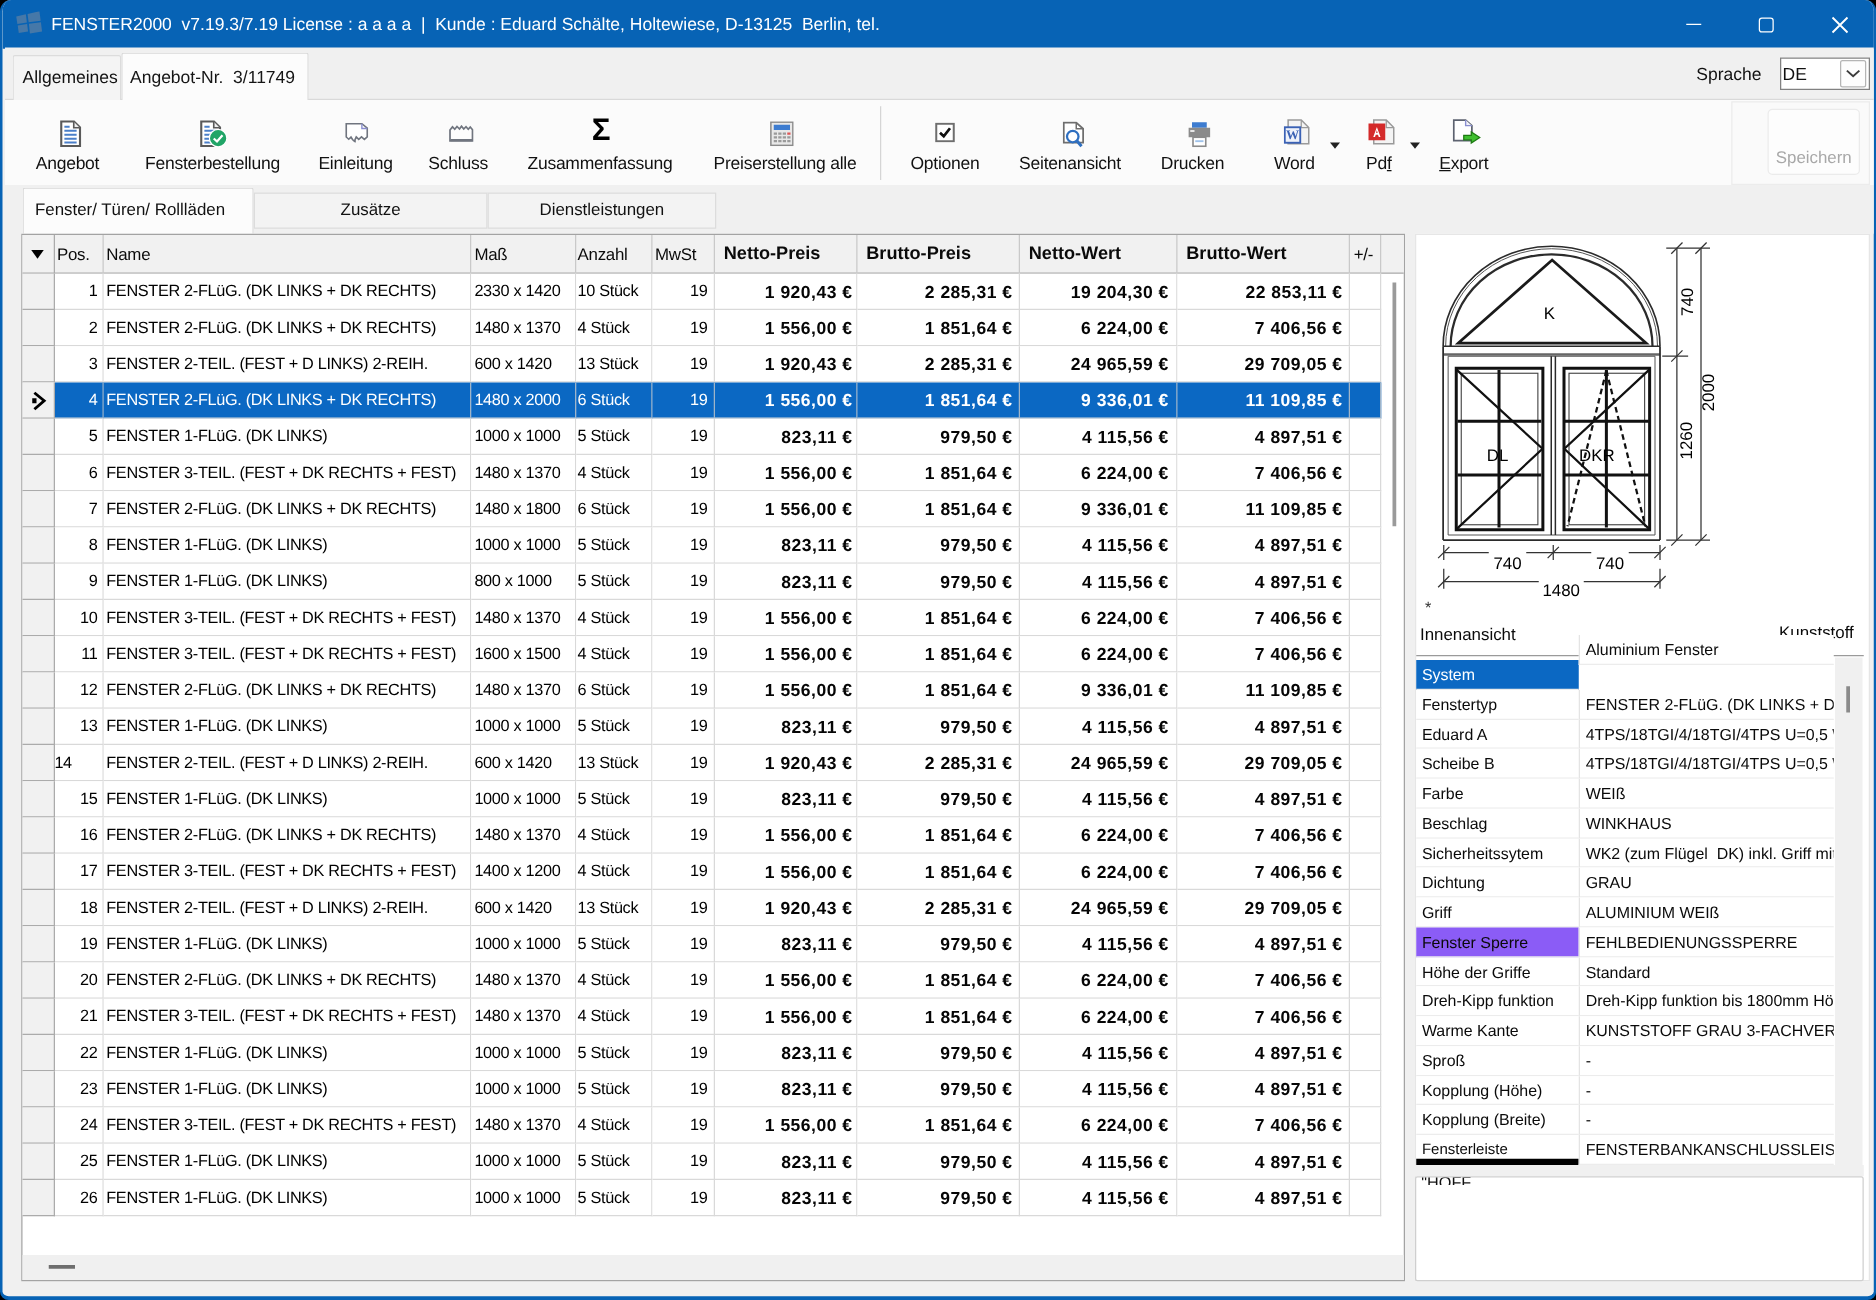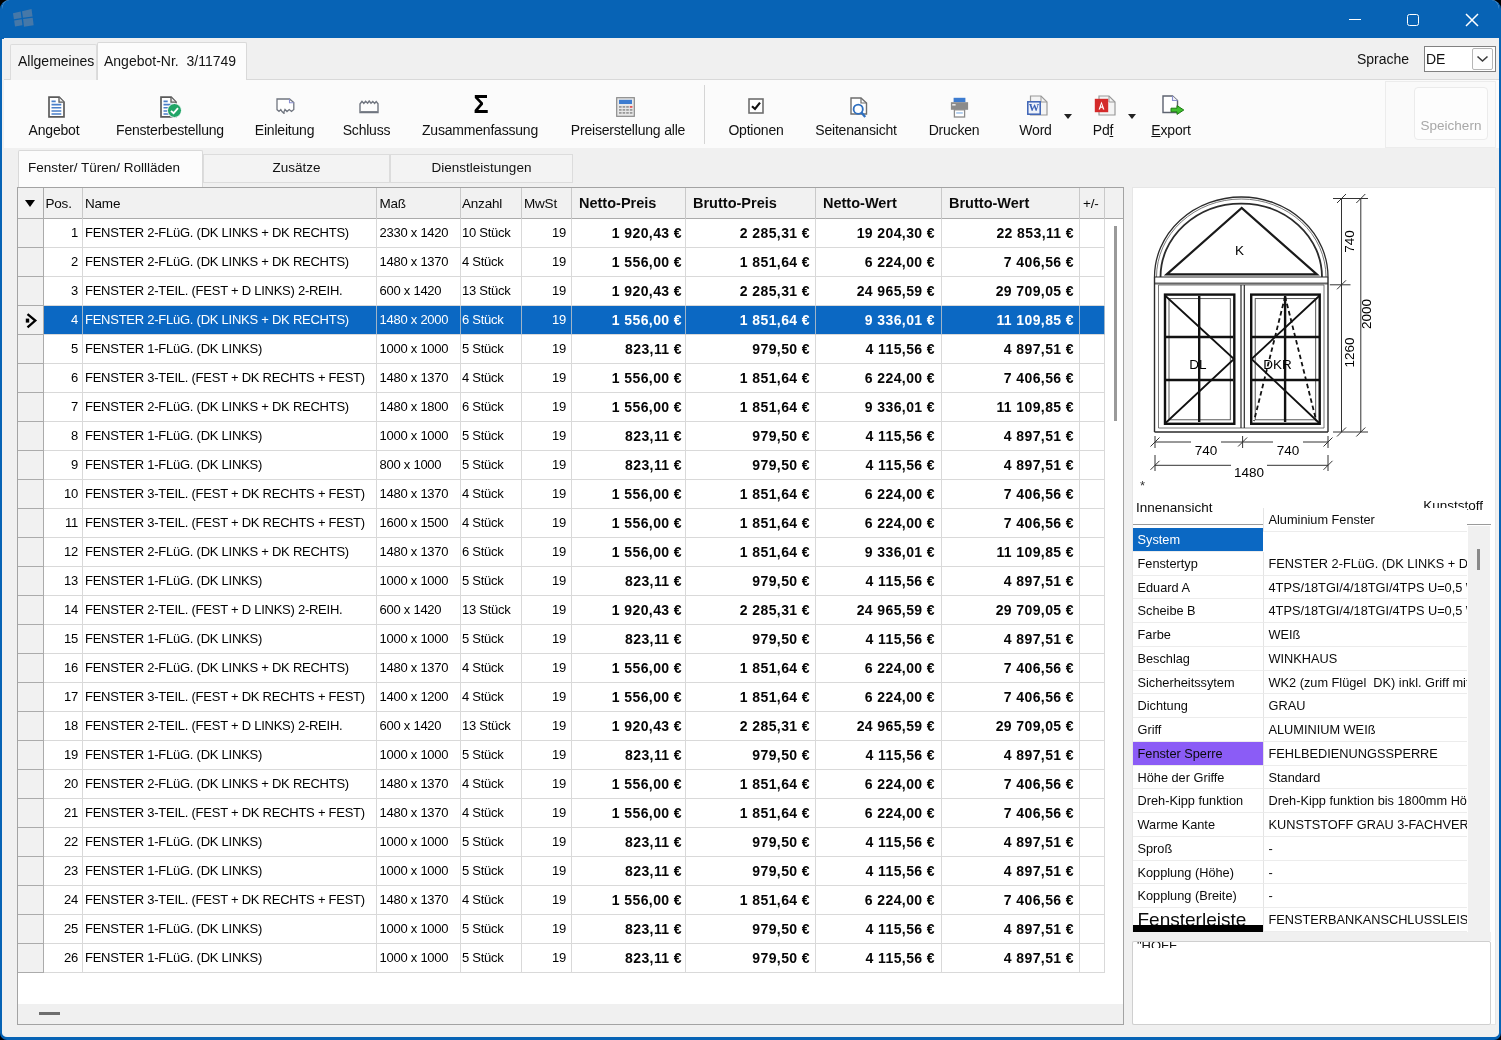--- a/index.html
+++ b/index.html
@@ -13,20 +13,21 @@
 
 <div class="a" style="left:0;top:0;width:1501px;height:39px;background:#0763b5"></div>
 <svg class="a" style="left:10px;top:9px" width="22" height="20" viewBox="0 0 22 20">
 <g fill="#4678a8" transform="rotate(-4 11 10)">
 <path d="M1.4 3.6 L9.2 2.3 L9.6 8.9 L1.9 9.6 Z"></path>
 <path d="M10.6 2.1 L20.2 0.6 L20.7 8.2 L11.0 8.8 Z"></path>
 <path d="M2.1 10.8 L9.7 10.2 L10.0 16.2 L2.5 16.9 Z"></path>
 <path d="M11.1 10.1 L20.8 9.4 L21.2 17.0 L11.4 17.9 Z"></path>
 </g>
     </svg>
+<div class="a tl" style="left:39px;top:0;height:38px;line-height:38px;color:#fff;font-size:14px;letter-spacing:0px">FENSTER2000&nbsp; v7.19.3/7.19 License : a a a a &nbsp;|&nbsp; Kunde : Eduard Schälte, Holtewiese, D-13125 &nbsp;Berlin, tel.</div>
 <div class="a" style="left:1347px;top:18.5px;width:12px;height:1.6px;background:#fff"></div>
 <div class="a" style="left:1404.5px;top:14px;width:12px;height:12px;border:1.6px solid #fff;border-radius:2.5px"></div>
 <svg class="a" style="left:1463px;top:13px" width="14" height="14" viewBox="0 0 14 14">
 <path d="M1 1 L13 13 M13 1 L1 13" stroke="#fff" stroke-width="1.5"></path>
     </svg>
 <div class="a" style="left:2px;top:38px;width:1497px;height:42px;background:#f0f0f0;border-bottom:1px solid #d9d9d9"></div>
 <div class="a" style="left:8px;top:44px;width:87px;height:36px;background:#f4f4f4;border:1px solid #dcdcdc;border-bottom:none;border-radius:2px 2px 0 0"></div>
 <div class="a tl" style="left:16px;top:44px;width:79px;height:35px;line-height:35px;font-size:14px;color:#111">Allgemeines</div>
 <div class="a" style="left:95px;top:42px;width:150px;height:39px;background:#fcfcfc;border:1px solid #d9d9d9;border-bottom:none;border-radius:2px 2px 0 0"></div>
 <div class="a tl" style="left:102px;top:42px;height:38px;line-height:38px;font-size:14px;color:#151515">Angebot-Nr.&nbsp; 3/11749</div>
@@ -293,21 +294,21 @@
 <div class="a tl" style="left:81px;top:567px;width:294px;height:29px;line-height:28px;padding-left:2px;text-align:left;font-size:13px;letter-spacing:-0.25px;font-weight:normal;color:#000;background:#fff;border-right:1px solid #d9d9d9;border-bottom:1px solid #d9d9d9;overflow:hidden">FENSTER 1-FLüG. (DK LINKS)</div>
 <div class="a tl" style="left:375px;top:567px;width:84px;height:29px;line-height:28px;padding-left:2.5px;text-align:left;font-size:13px;letter-spacing:-0.25px;font-weight:normal;color:#000;background:#fff;border-right:1px solid #d9d9d9;border-bottom:1px solid #d9d9d9;overflow:hidden">1000 x 1000</div>
 <div class="a tl" style="left:459px;top:567px;width:61px;height:29px;line-height:28px;padding-left:1px;text-align:left;font-size:13px;letter-spacing:-0.25px;font-weight:normal;color:#000;background:#fff;border-right:1px solid #d9d9d9;border-bottom:1px solid #d9d9d9;overflow:hidden">5 Stück</div>
 <div class="a tl" style="left:520px;top:567px;width:50px;height:29px;line-height:28px;padding-right:5px;text-align:right;font-size:13px;letter-spacing:-0.25px;font-weight:normal;color:#000;background:#fff;border-right:1px solid #d9d9d9;border-bottom:1px solid #d9d9d9;overflow:hidden">19</div>
 <div class="a tl" style="left:570px;top:567px;width:114px;height:29px;line-height:28px;padding-right:3px;text-align:right;font-size:14px;letter-spacing:0.4px;font-weight:bold;color:#050505;background:#fff;border-right:1px solid #d9d9d9;border-bottom:1px solid #d9d9d9;overflow:hidden">823,11 €</div>
 <div class="a tl" style="left:684px;top:567px;width:130px;height:29px;line-height:28px;padding-right:5px;text-align:right;font-size:14px;letter-spacing:0.4px;font-weight:bold;color:#050505;background:#fff;border-right:1px solid #d9d9d9;border-bottom:1px solid #d9d9d9;overflow:hidden">979,50 €</div>
 <div class="a tl" style="left:814px;top:567px;width:126px;height:29px;line-height:28px;padding-right:6px;text-align:right;font-size:14px;letter-spacing:0.4px;font-weight:bold;color:#050505;background:#fff;border-right:1px solid #d9d9d9;border-bottom:1px solid #d9d9d9;overflow:hidden">4 115,56 €</div>
 <div class="a tl" style="left:940px;top:567px;width:138px;height:29px;line-height:28px;padding-right:5px;text-align:right;font-size:14px;letter-spacing:0.4px;font-weight:bold;color:#050505;background:#fff;border-right:1px solid #d9d9d9;border-bottom:1px solid #d9d9d9;overflow:hidden">4 897,51 €</div>
 <div class="a tl" style="left:1078px;top:567px;width:25px;height:29px;line-height:28px;padding-left:2px;text-align:left;font-size:13px;letter-spacing:-0.25px;font-weight:normal;color:#000;background:#fff;border-right:1px solid #d9d9d9;border-bottom:1px solid #d9d9d9;overflow:hidden"></div>
 <div class="a" style="left:16px;top:596px;width:25.5px;height:29px;background:#f1f1f1;border-right:1px solid #ababab;border-bottom:1px solid #ababab"></div>
-<div class="a tl" style="left:41.5px;top:596px;width:39.5px;height:29px;line-height:28px;padding-right:4px;text-align:right;font-size:13px;letter-spacing:-0.25px;font-weight:normal;color:#000;background:#fff;border-right:1px solid #d9d9d9;border-bottom:1px solid #d9d9d9;overflow:hidden">14</div>
+<div class="a tl" style="left:41.5px;top:596px;width:39.5px;height:29px;line-height:28px;padding-right:4px;font-size:13px;letter-spacing:-0.25px;font-weight:normal;color:#000;background:#fff;border-right:1px solid #d9d9d9;border-bottom:1px solid #d9d9d9;overflow:hidden">14</div>
 <div class="a tl" style="left:81px;top:596px;width:294px;height:29px;line-height:28px;padding-left:2px;text-align:left;font-size:13px;letter-spacing:-0.25px;font-weight:normal;color:#000;background:#fff;border-right:1px solid #d9d9d9;border-bottom:1px solid #d9d9d9;overflow:hidden">FENSTER 2-TEIL. (FEST + D LINKS) 2-REIH.</div>
 <div class="a tl" style="left:375px;top:596px;width:84px;height:29px;line-height:28px;padding-left:2.5px;text-align:left;font-size:13px;letter-spacing:-0.25px;font-weight:normal;color:#000;background:#fff;border-right:1px solid #d9d9d9;border-bottom:1px solid #d9d9d9;overflow:hidden">600 x 1420</div>
 <div class="a tl" style="left:459px;top:596px;width:61px;height:29px;line-height:28px;padding-left:1px;text-align:left;font-size:13px;letter-spacing:-0.25px;font-weight:normal;color:#000;background:#fff;border-right:1px solid #d9d9d9;border-bottom:1px solid #d9d9d9;overflow:hidden">13 Stück</div>
 <div class="a tl" style="left:520px;top:596px;width:50px;height:29px;line-height:28px;padding-right:5px;text-align:right;font-size:13px;letter-spacing:-0.25px;font-weight:normal;color:#000;background:#fff;border-right:1px solid #d9d9d9;border-bottom:1px solid #d9d9d9;overflow:hidden">19</div>
 <div class="a tl" style="left:570px;top:596px;width:114px;height:29px;line-height:28px;padding-right:3px;text-align:right;font-size:14px;letter-spacing:0.4px;font-weight:bold;color:#050505;background:#fff;border-right:1px solid #d9d9d9;border-bottom:1px solid #d9d9d9;overflow:hidden">1 920,43 €</div>
 <div class="a tl" style="left:684px;top:596px;width:130px;height:29px;line-height:28px;padding-right:5px;text-align:right;font-size:14px;letter-spacing:0.4px;font-weight:bold;color:#050505;background:#fff;border-right:1px solid #d9d9d9;border-bottom:1px solid #d9d9d9;overflow:hidden">2 285,31 €</div>
 <div class="a tl" style="left:814px;top:596px;width:126px;height:29px;line-height:28px;padding-right:6px;text-align:right;font-size:14px;letter-spacing:0.4px;font-weight:bold;color:#050505;background:#fff;border-right:1px solid #d9d9d9;border-bottom:1px solid #d9d9d9;overflow:hidden">24 965,59 €</div>
 <div class="a tl" style="left:940px;top:596px;width:138px;height:29px;line-height:28px;padding-right:5px;text-align:right;font-size:14px;letter-spacing:0.4px;font-weight:bold;color:#050505;background:#fff;border-right:1px solid #d9d9d9;border-bottom:1px solid #d9d9d9;overflow:hidden">29 709,05 €</div>
 <div class="a tl" style="left:1078px;top:596px;width:25px;height:29px;line-height:28px;padding-left:2px;text-align:left;font-size:13px;letter-spacing:-0.25px;font-weight:normal;color:#000;background:#fff;border-right:1px solid #d9d9d9;border-bottom:1px solid #d9d9d9;overflow:hidden"></div>
 <div class="a" style="left:16px;top:625px;width:25.5px;height:29px;background:#f1f1f1;border-right:1px solid #ababab;border-bottom:1px solid #ababab"></div>
@@ -531,20 +532,20 @@
 <div class="a tl" style="left:1130.5px;top:789.25px;width:130px;height:23.75px;line-height:23.75px;padding-left:5px;font-size:12.75px;color:#0a0a0a;background:#fff;border-bottom:1px solid #ececec;overflow:hidden">Dreh-Kipp funktion</div>
 <div class="a tl" style="left:1260.5px;top:789.25px;width:204px;height:23.75px;line-height:23.75px;padding-left:5px;font-size:12.75px;color:#0a0a0a;background:#fff;border-bottom:1px solid #ececec;border-left:1px solid #e4e4e4;overflow:hidden">Dreh-Kipp funktion bis 1800mm Hö</div>
 <div class="a tl" style="left:1130.5px;top:813.00px;width:130px;height:23.75px;line-height:23.75px;padding-left:5px;font-size:12.75px;color:#0a0a0a;background:#fff;border-bottom:1px solid #ececec;overflow:hidden">Warme Kante</div>
 <div class="a tl" style="left:1260.5px;top:813.00px;width:204px;height:23.75px;line-height:23.75px;padding-left:5px;font-size:12.75px;color:#0a0a0a;background:#fff;border-bottom:1px solid #ececec;border-left:1px solid #e4e4e4;overflow:hidden">KUNSTSTOFF GRAU 3-FACHVERGLASUNG</div>
 <div class="a tl" style="left:1130.5px;top:836.75px;width:130px;height:23.75px;line-height:23.75px;padding-left:5px;font-size:12.75px;color:#0a0a0a;background:#fff;border-bottom:1px solid #ececec;overflow:hidden">Sproß</div>
 <div class="a tl" style="left:1260.5px;top:836.75px;width:204px;height:23.75px;line-height:23.75px;padding-left:5px;font-size:12.75px;color:#0a0a0a;background:#fff;border-bottom:1px solid #ececec;border-left:1px solid #e4e4e4;overflow:hidden">-</div>
 <div class="a tl" style="left:1130.5px;top:860.50px;width:130px;height:23.75px;line-height:23.75px;padding-left:5px;font-size:12.75px;color:#0a0a0a;background:#fff;border-bottom:1px solid #ececec;overflow:hidden">Kopplung (Höhe)</div>
 <div class="a tl" style="left:1260.5px;top:860.50px;width:204px;height:23.75px;line-height:23.75px;padding-left:5px;font-size:12.75px;color:#0a0a0a;background:#fff;border-bottom:1px solid #ececec;border-left:1px solid #e4e4e4;overflow:hidden">-</div>
 <div class="a tl" style="left:1130.5px;top:884.25px;width:130px;height:23.75px;line-height:23.75px;padding-left:5px;font-size:12.75px;color:#0a0a0a;background:#fff;border-bottom:1px solid #ececec;overflow:hidden">Kopplung (Breite)</div>
 <div class="a tl" style="left:1260.5px;top:884.25px;width:204px;height:23.75px;line-height:23.75px;padding-left:5px;font-size:12.75px;color:#0a0a0a;background:#fff;border-bottom:1px solid #ececec;border-left:1px solid #e4e4e4;overflow:hidden">-</div>
-<div class="a tl" style="left:1130.5px;top:908.00px;width:130px;height:23.75px;line-height:23.75px;padding-left:5px;font-size:19px;color:#0a0a0a;background:#fff;border-bottom:7px solid #000000;overflow:hidden">Fensterleiste</div>
+<div class="a tl" style="left:1130.5px;top:908.00px;width:130px;height:23.75px;line-height:23.75px;padding-left:5px;font-size:12px;color:#0a0a0a;background:#fff;border-bottom:5px solid #000000;overflow:hidden">Fensterleiste</div>
 <div class="a tl" style="left:1260.5px;top:908.00px;width:204px;height:23.75px;line-height:23.75px;padding-left:5px;font-size:12.75px;color:#0a0a0a;background:#fff;border-bottom:1px solid #ececec;border-left:1px solid #e4e4e4;overflow:hidden">FENSTERBANKANSCHLUSSLEISTE</div>
 <div class="a" style="left:1465.5px;top:526px;width:22px;height:414px;background:#f0f0f0"></div>
 <div class="a" style="left:1474.5px;top:549px;width:3px;height:21px;background:#8a8a8a"></div>
 <div class="a" style="left:1130px;top:931.5px;width:359px;height:9px;background:#f0f0f0"></div>
 <div class="a" style="left:1130px;top:940.5px;width:358.5px;height:84px;background:#fff;border:1px solid #cfcfcf;border-radius:2px;overflow:hidden">
       <div class="tl" style="position:absolute;left:4px;top:-3px;height:9.5px;overflow:hidden;font-size:13px;line-height:13px;color:#111">"HOFF</div>
     </div>
 </div>
 </body></html>

